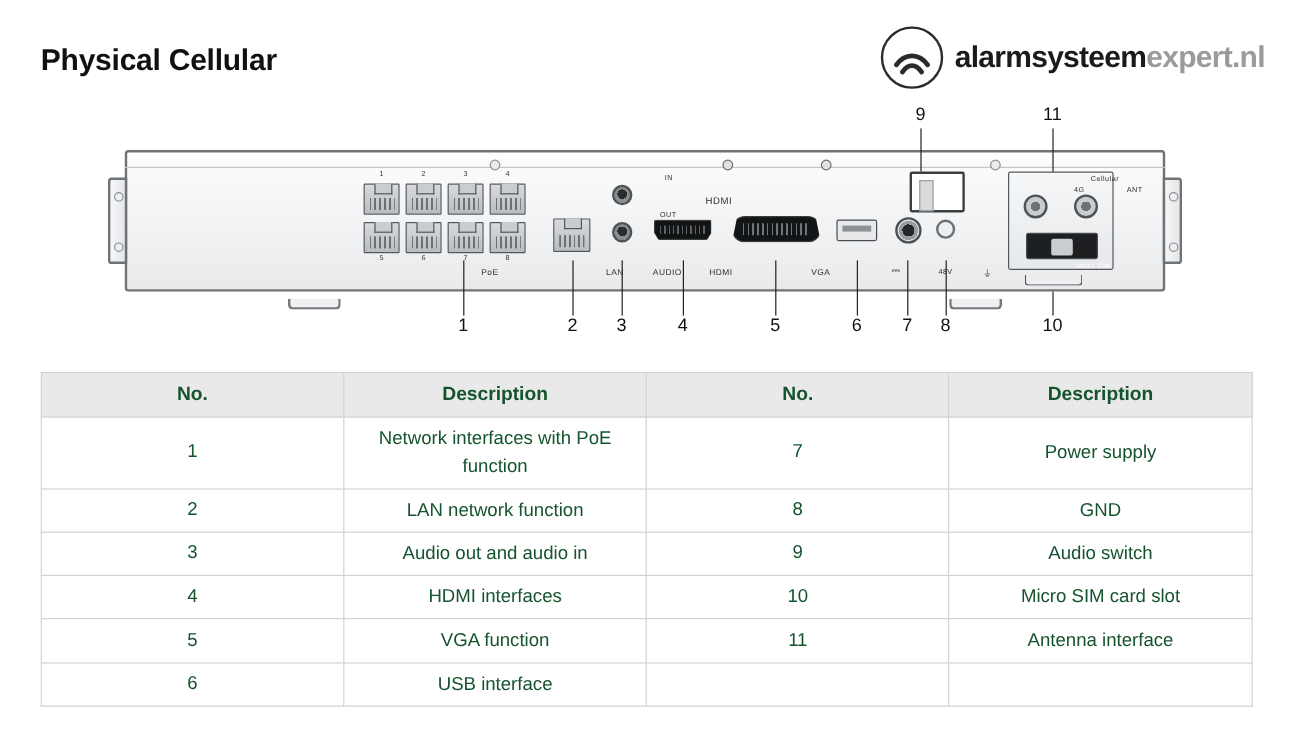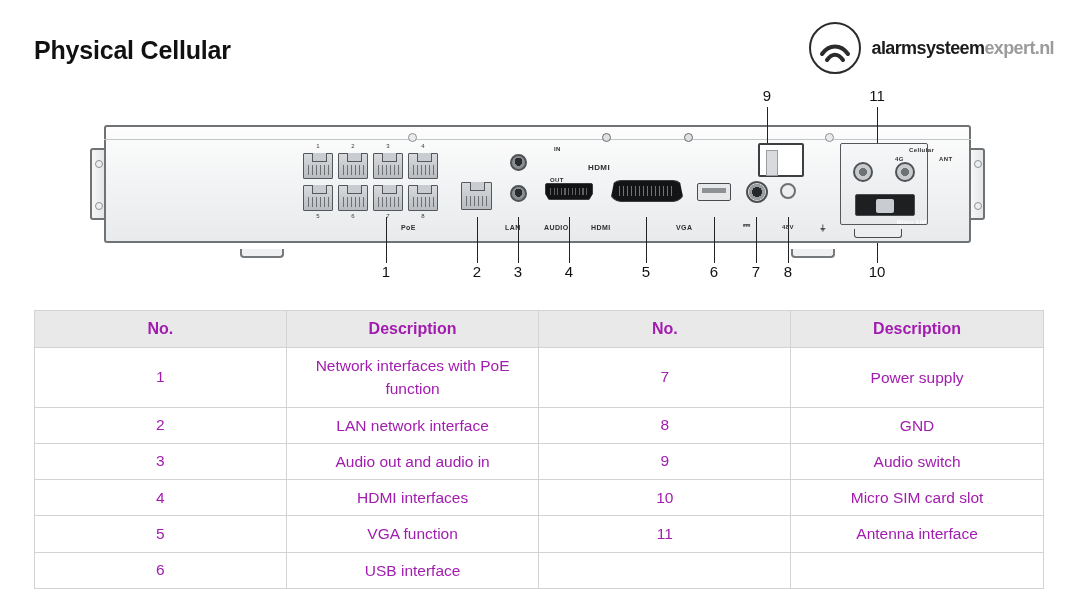--- a/index.html
+++ b/index.html
@@ -34,21 +34,21 @@
   }
   .logo-mark {
     width: 52px;
     height: 52px;
     border-radius: 50%;
     border: 2.5px solid #2b2b2b;
     position: relative;
     flex: none;
   }
   .logo-text {
-    font-size: 18px;
+    font-size: 25px;
     font-weight: bold;
     letter-spacing: -0.6px;
     color: #1b1b1b;
     white-space: nowrap;
     text-align: center;
   }
   .logo-text .light { color: #9b9b9b; font-weight: bold; }
 
   
   .diagram {
@@ -145,21 +145,21 @@
   .port-num {
     position: absolute;
     font-size: 6px;
     color: #3a3a3a;
     text-align: center;
     width: 30px;
   }
   .label-sm {
     position: absolute;
     font-size: 7px;
-    font-weight: bold;
+    font-weight: normal;
     color: #2e2e2e;
     letter-spacing: 0.4px;
     padding-left: 40px;
   }
 
   
   .jack {
     position: absolute;
     width: 17px; height: 17px;
     border-radius: 50%;
@@ -308,21 +308,21 @@
     top: 310px;
     width: 1010px;
     border-collapse: collapse;
     font-size: 15.5px;
   }
   table.spec th, table.spec td {
     border: 1px solid #d3d3d3;
     text-align: center;
     padding: 6px 4px;
     font-weight: normal;
-    color: #a21caf;
+    color: #14532d;
   }
   table.spec thead th {
     background: #e9e9e9;
     font-weight: bold;
     font-size: 16px;
     padding: 9px 4px;
   }
   table.spec td.no { width: 252px; }
   table.spec td.desc { width: 253px; line-height: 1.5; }
   table.spec tr.tall td { height: 58px; }
@@ -492,21 +492,21 @@
   </thead>
   <tbody>
     <tr class="tall">
       <td class="no">1</td>
       <td class="desc">Network interfaces with PoE function</td>
       <td class="no">7</td>
       <td class="desc">Power supply</td>
     </tr>
     <tr>
       <td class="no">2</td>
-      <td class="desc">LAN network interface</td>
+      <td class="desc">LAN network function</td>
       <td class="no">8</td>
       <td class="desc">GND</td>
     </tr>
     <tr>
       <td class="no">3</td>
       <td class="desc">Audio out and audio in</td>
       <td class="no">9</td>
       <td class="desc">Audio switch</td>
     </tr>
     <tr>

